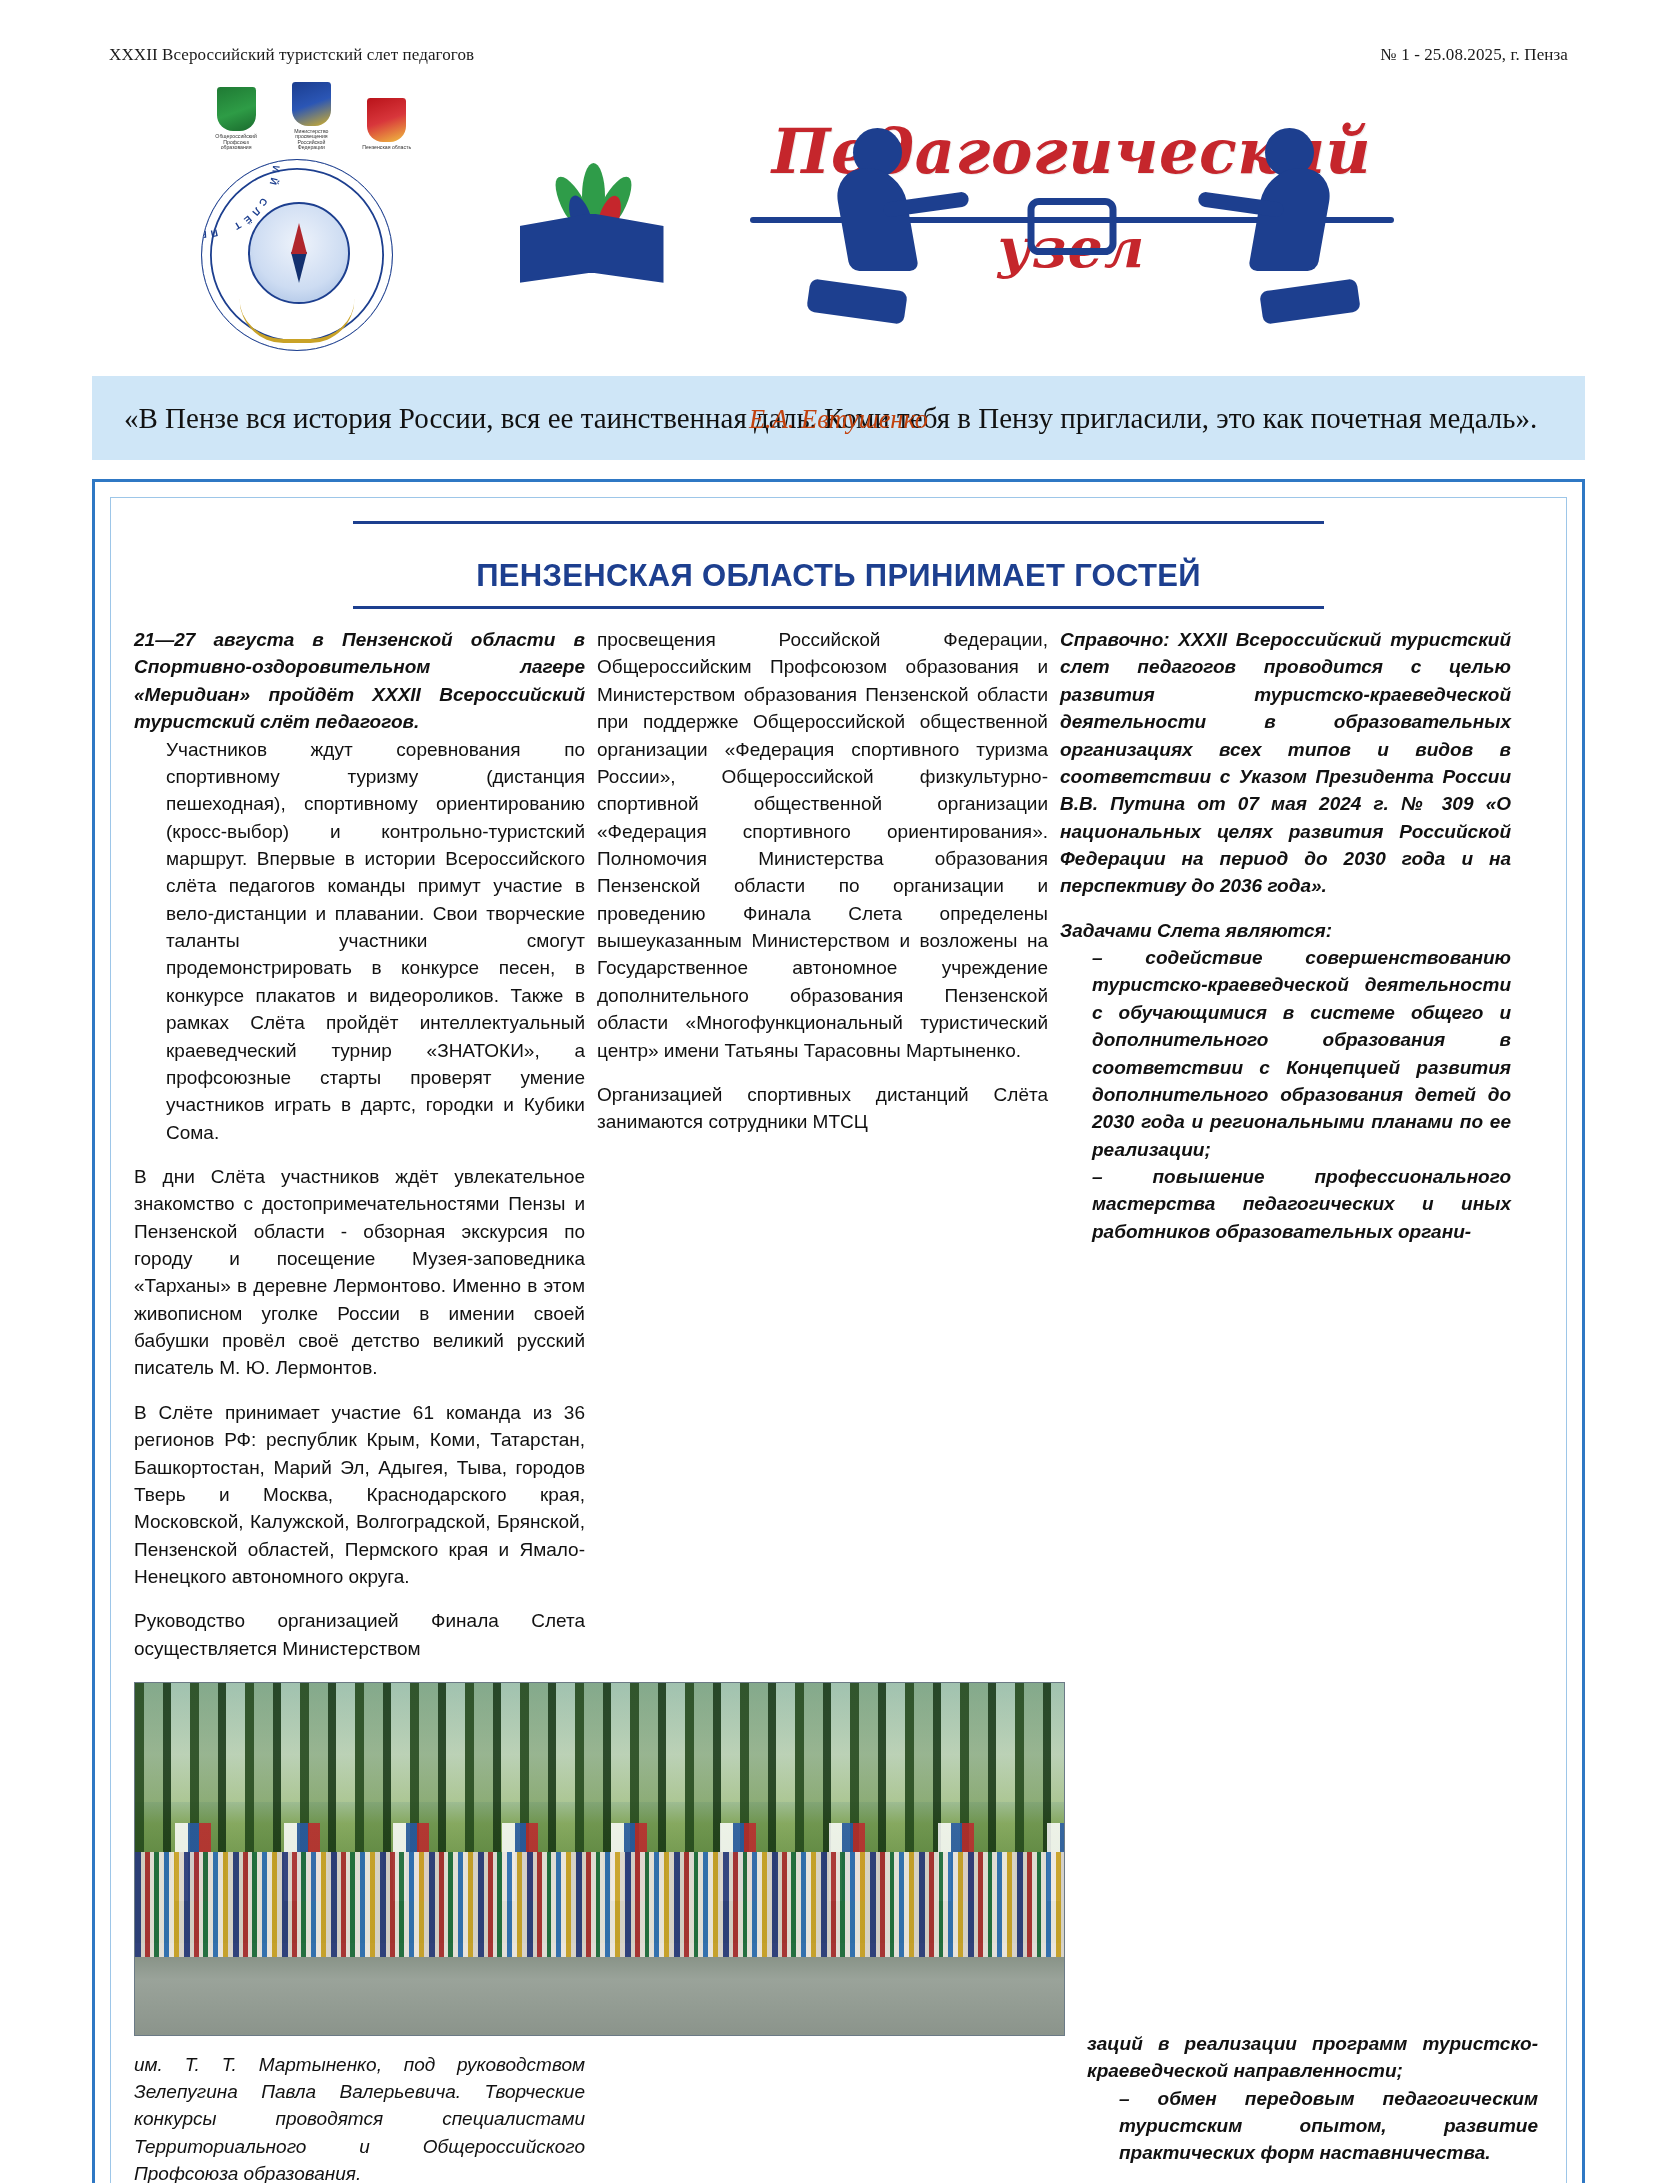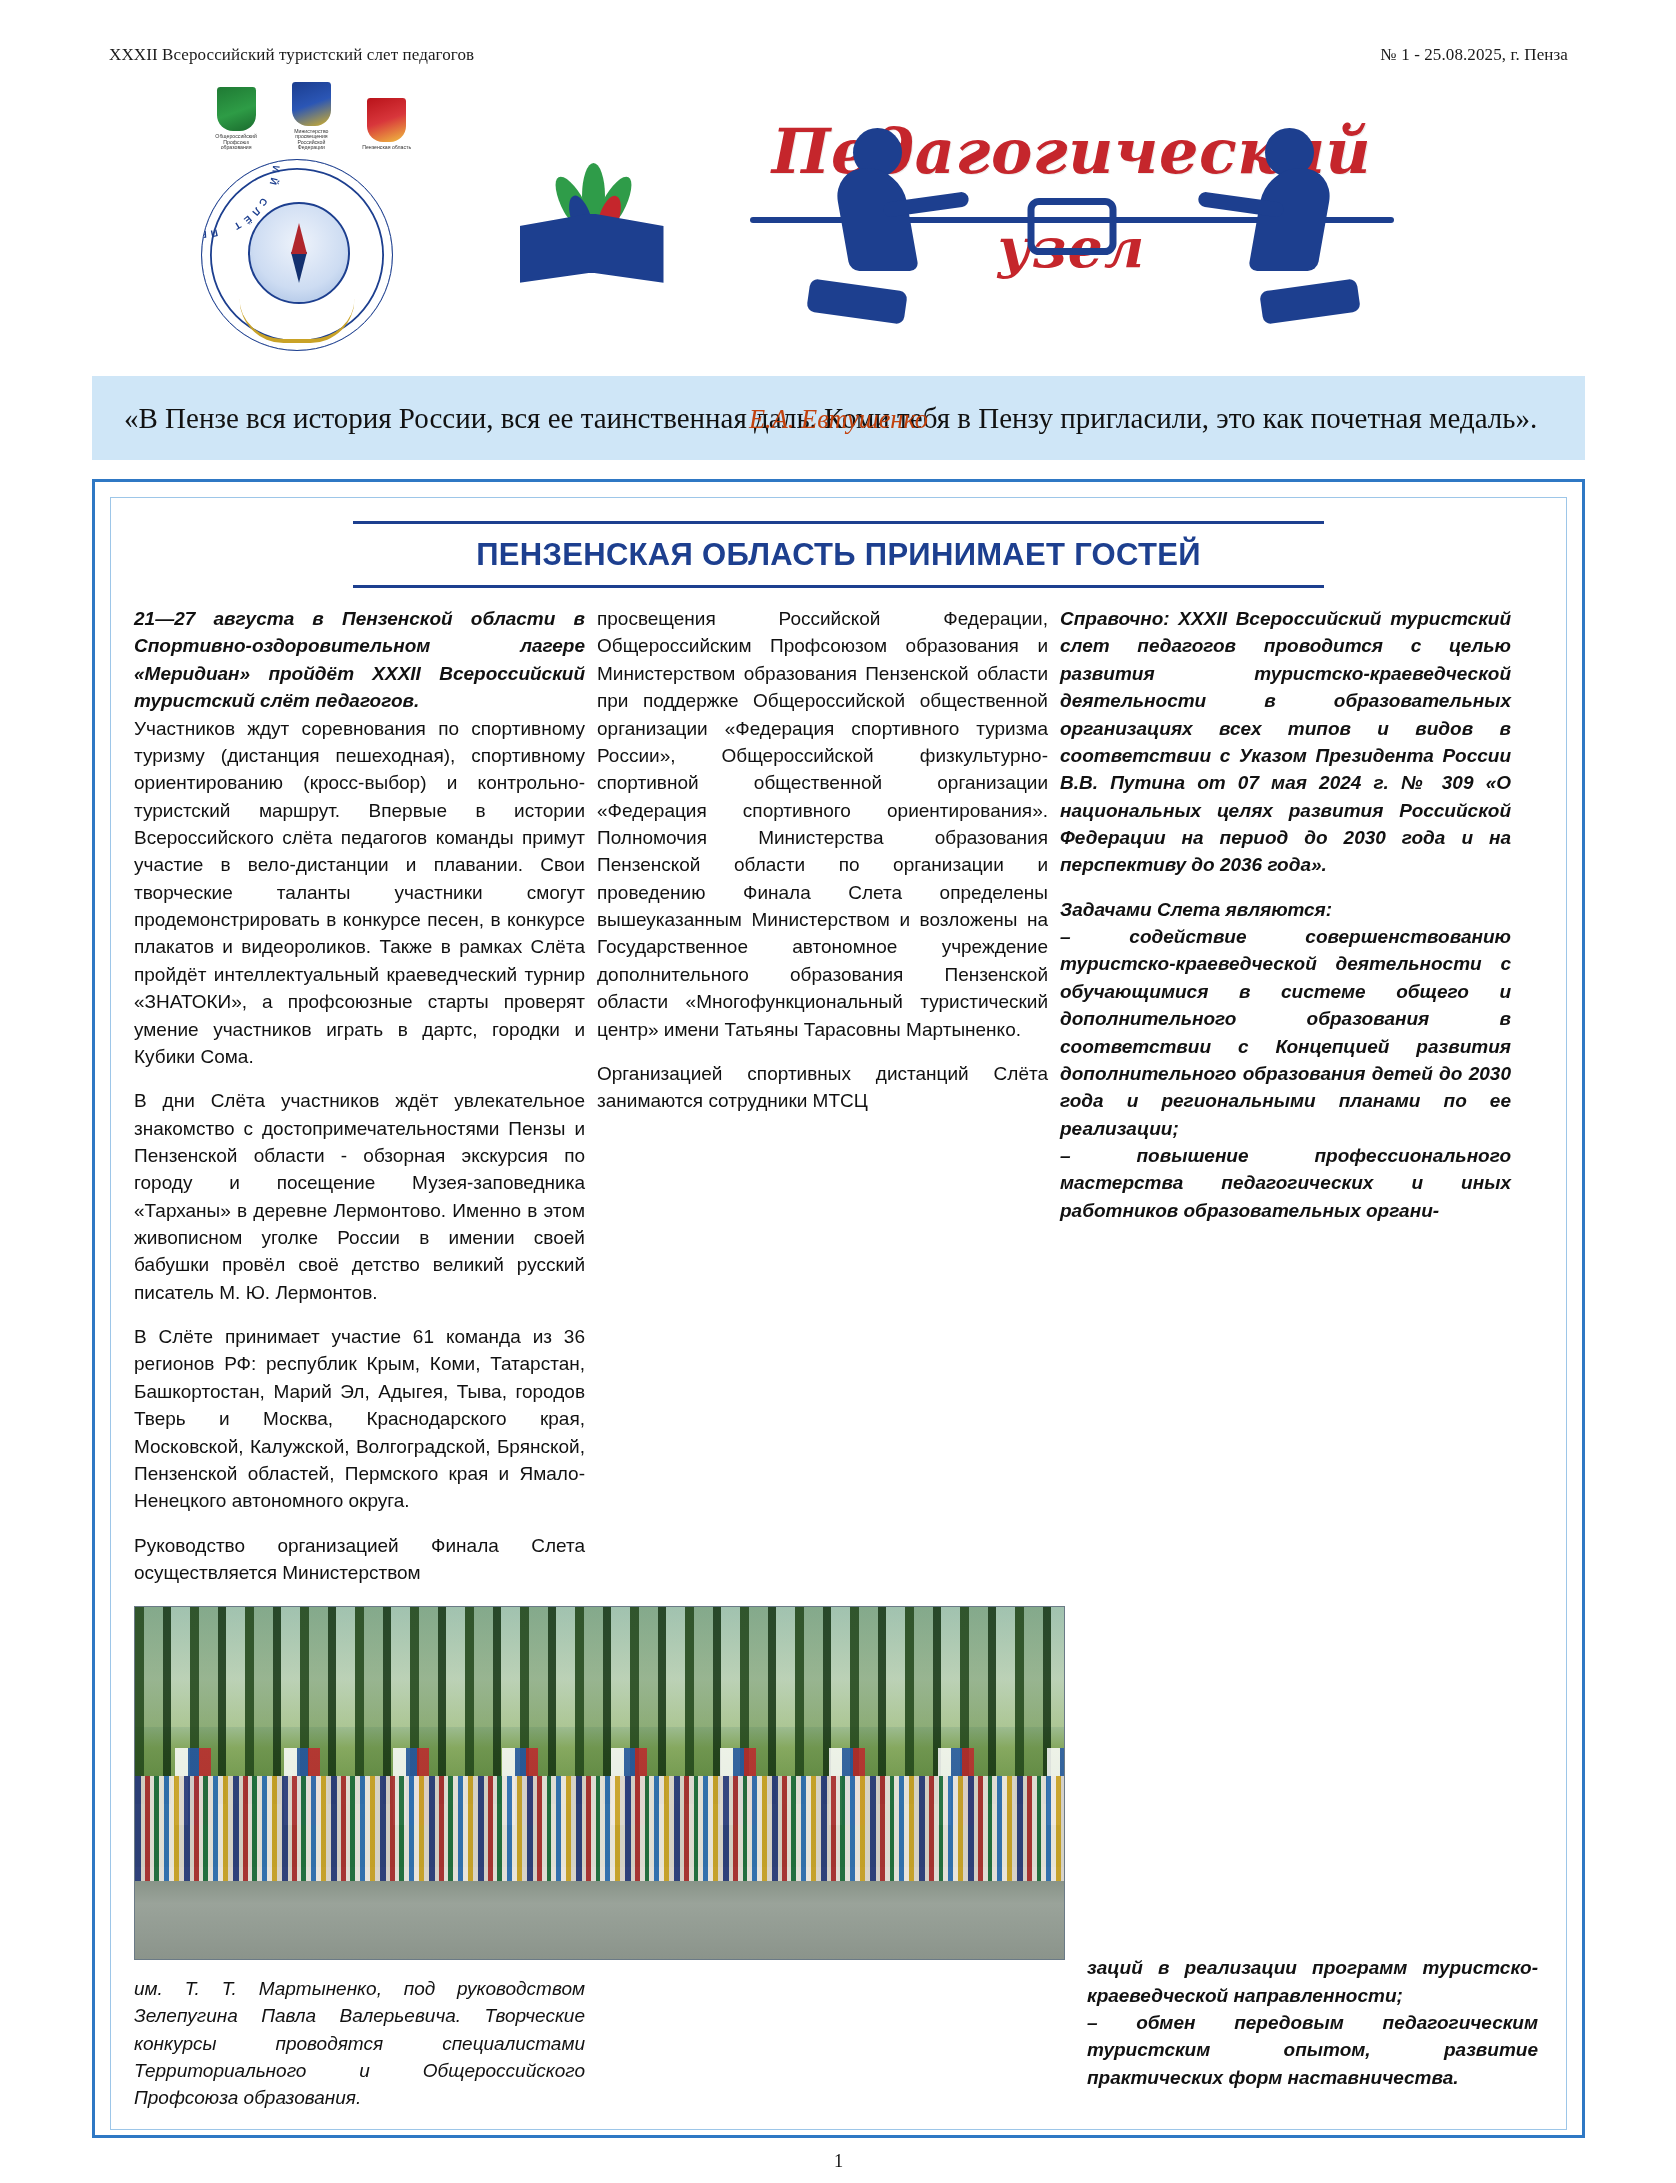--- a/index.html
+++ b/index.html
@@ -258,39 +258,40 @@
   .section-rule {
     height: 2.9px; background: #1d3f8f; width: 971px; margin: 3.4px auto 0 auto;
   }
   .section-title {
     font-size: 31px;
     font-weight: bold;
     color: #1d3f8f;
     text-align: center;
     letter-spacing: 0.3px;
     padding: 12.6px 0 9.2px 0;
+    margin-top: 21px;
   }
   .section-rule.bottom { margin-bottom: 17px; }
 
   .cols {
     display: flex;
     gap: 12px;
     align-items: flex-start;
   }
   .col { width: 451px; }
   .col p {
     margin: 0 0 0 0;
     font-size: 19px;
     line-height: 1.44;
     text-align: justify;
     text-justify: inter-word;
     hyphens: auto;
   }
   .col p + p { margin-top: 17px; }
-  .col p.tight + p.tight { margin-top: 0; }
+  .col p.tight + p.tight { margin-top: 0; margin-left: 32px; }
   .lead {
     font-weight: bold;
     font-style: italic;
   }
   .col3 p { font-style: italic; font-weight: bold; }
 
   
   .photo {
     width: 931px;
     height: 354px;

